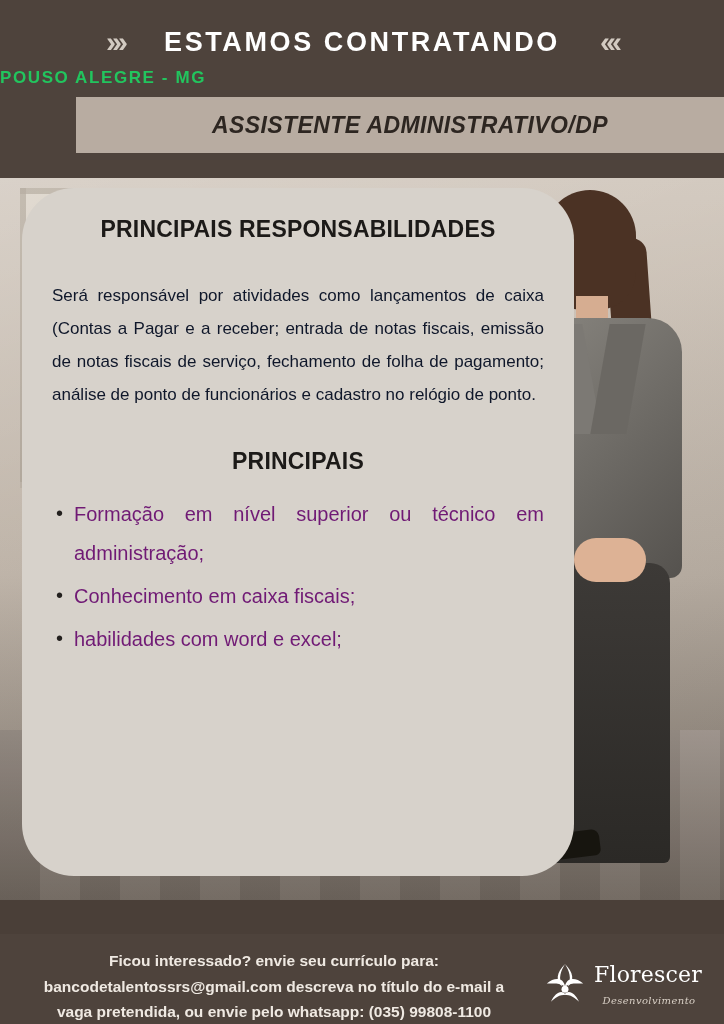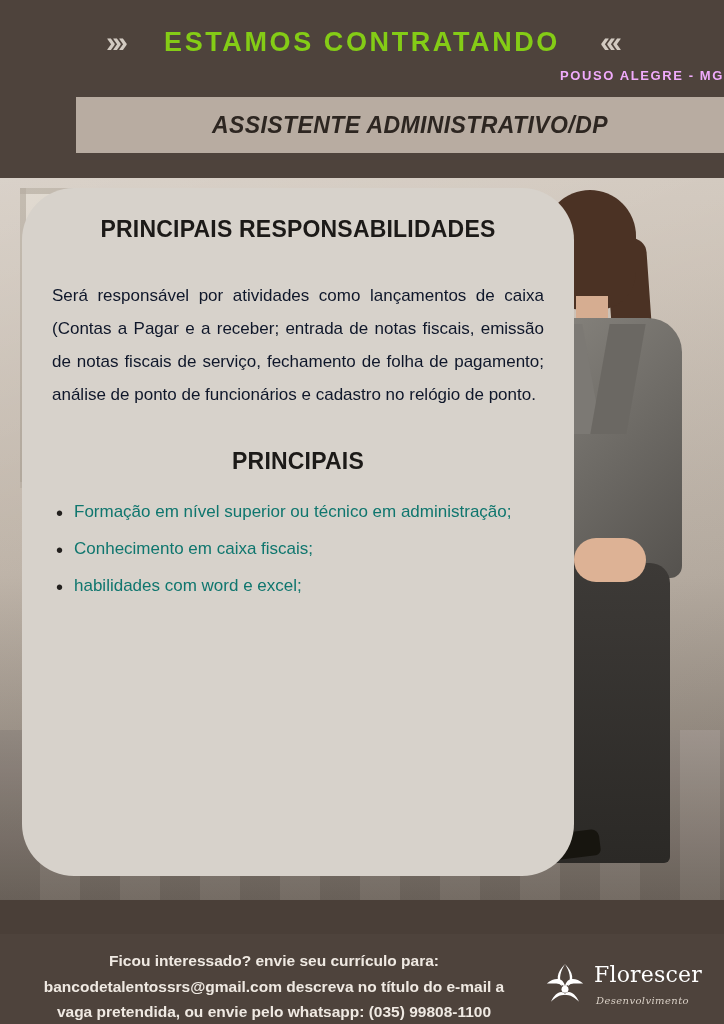--- a/index.html
+++ b/index.html
@@ -37,32 +37,32 @@
     display: flex;
     align-items: center;
     color: #ded6cd;
     font-size: 30px;
     letter-spacing: -4px;
     font-weight: bold;
     line-height: 1;
     opacity: 0.92;
   }
   .title-main {
-    color: #84cc16;
+    color: #ffffff;
     font-size: 27px;
     font-weight: bold;
     letter-spacing: 2.6px;
     white-space: nowrap;
   }
   .subtitle {
     position: absolute;
     top: 68px; left: 0; right: 0;
-    text-align: right;
-    color: #f0abfc;
-    font-size: 13px;
+    text-align: left;
+    color: #22c55e;
+    font-size: 17px;
     font-weight: bold;
     letter-spacing: 1.6px;
   }
   .role-bar {
     position: absolute;
     top: 97px;
     left: 76px;
     width: 668px;
     height: 56px;
     background: #b8aca1;
@@ -251,23 +251,23 @@
   .card h2.req {
     margin-top: 36px;
     margin-bottom: 20px;
   }
   .req-list {
     list-style: none;
     padding: 0 6px;
   }
   .req-list li {
     position: relative;
-    font-size: 17px;
+    font-size: 20px;
     line-height: 1.95;
-    color: #0f766e;
+    color: #701a75;
     padding-left: 22px;
     margin-bottom: 4px;
     text-align: justify;
   }
   .req-list li::before {
     content: "•";
     position: absolute;
     left: 4px;
     top: -1px;
     font-size: 20px;
@@ -296,20 +296,21 @@
     font-weight: bold;
     line-height: 1.65;
   }
   .logo {
     position: absolute;
     right: 22px;
     top: 28px;
     display: flex;
     align-items: center;
     gap: 8px;
+    text-align: center;
   }
   .logo-mark { width: 42px; height: 46px; }
   .logo-text { display: flex; flex-direction: column; line-height: 1; }
   .logo-name {
     color: #ffffff;
     font-size: 22px;
     font-family: "DejaVu Serif", serif;
     letter-spacing: 0.2px;
   }
   .logo-sub {

